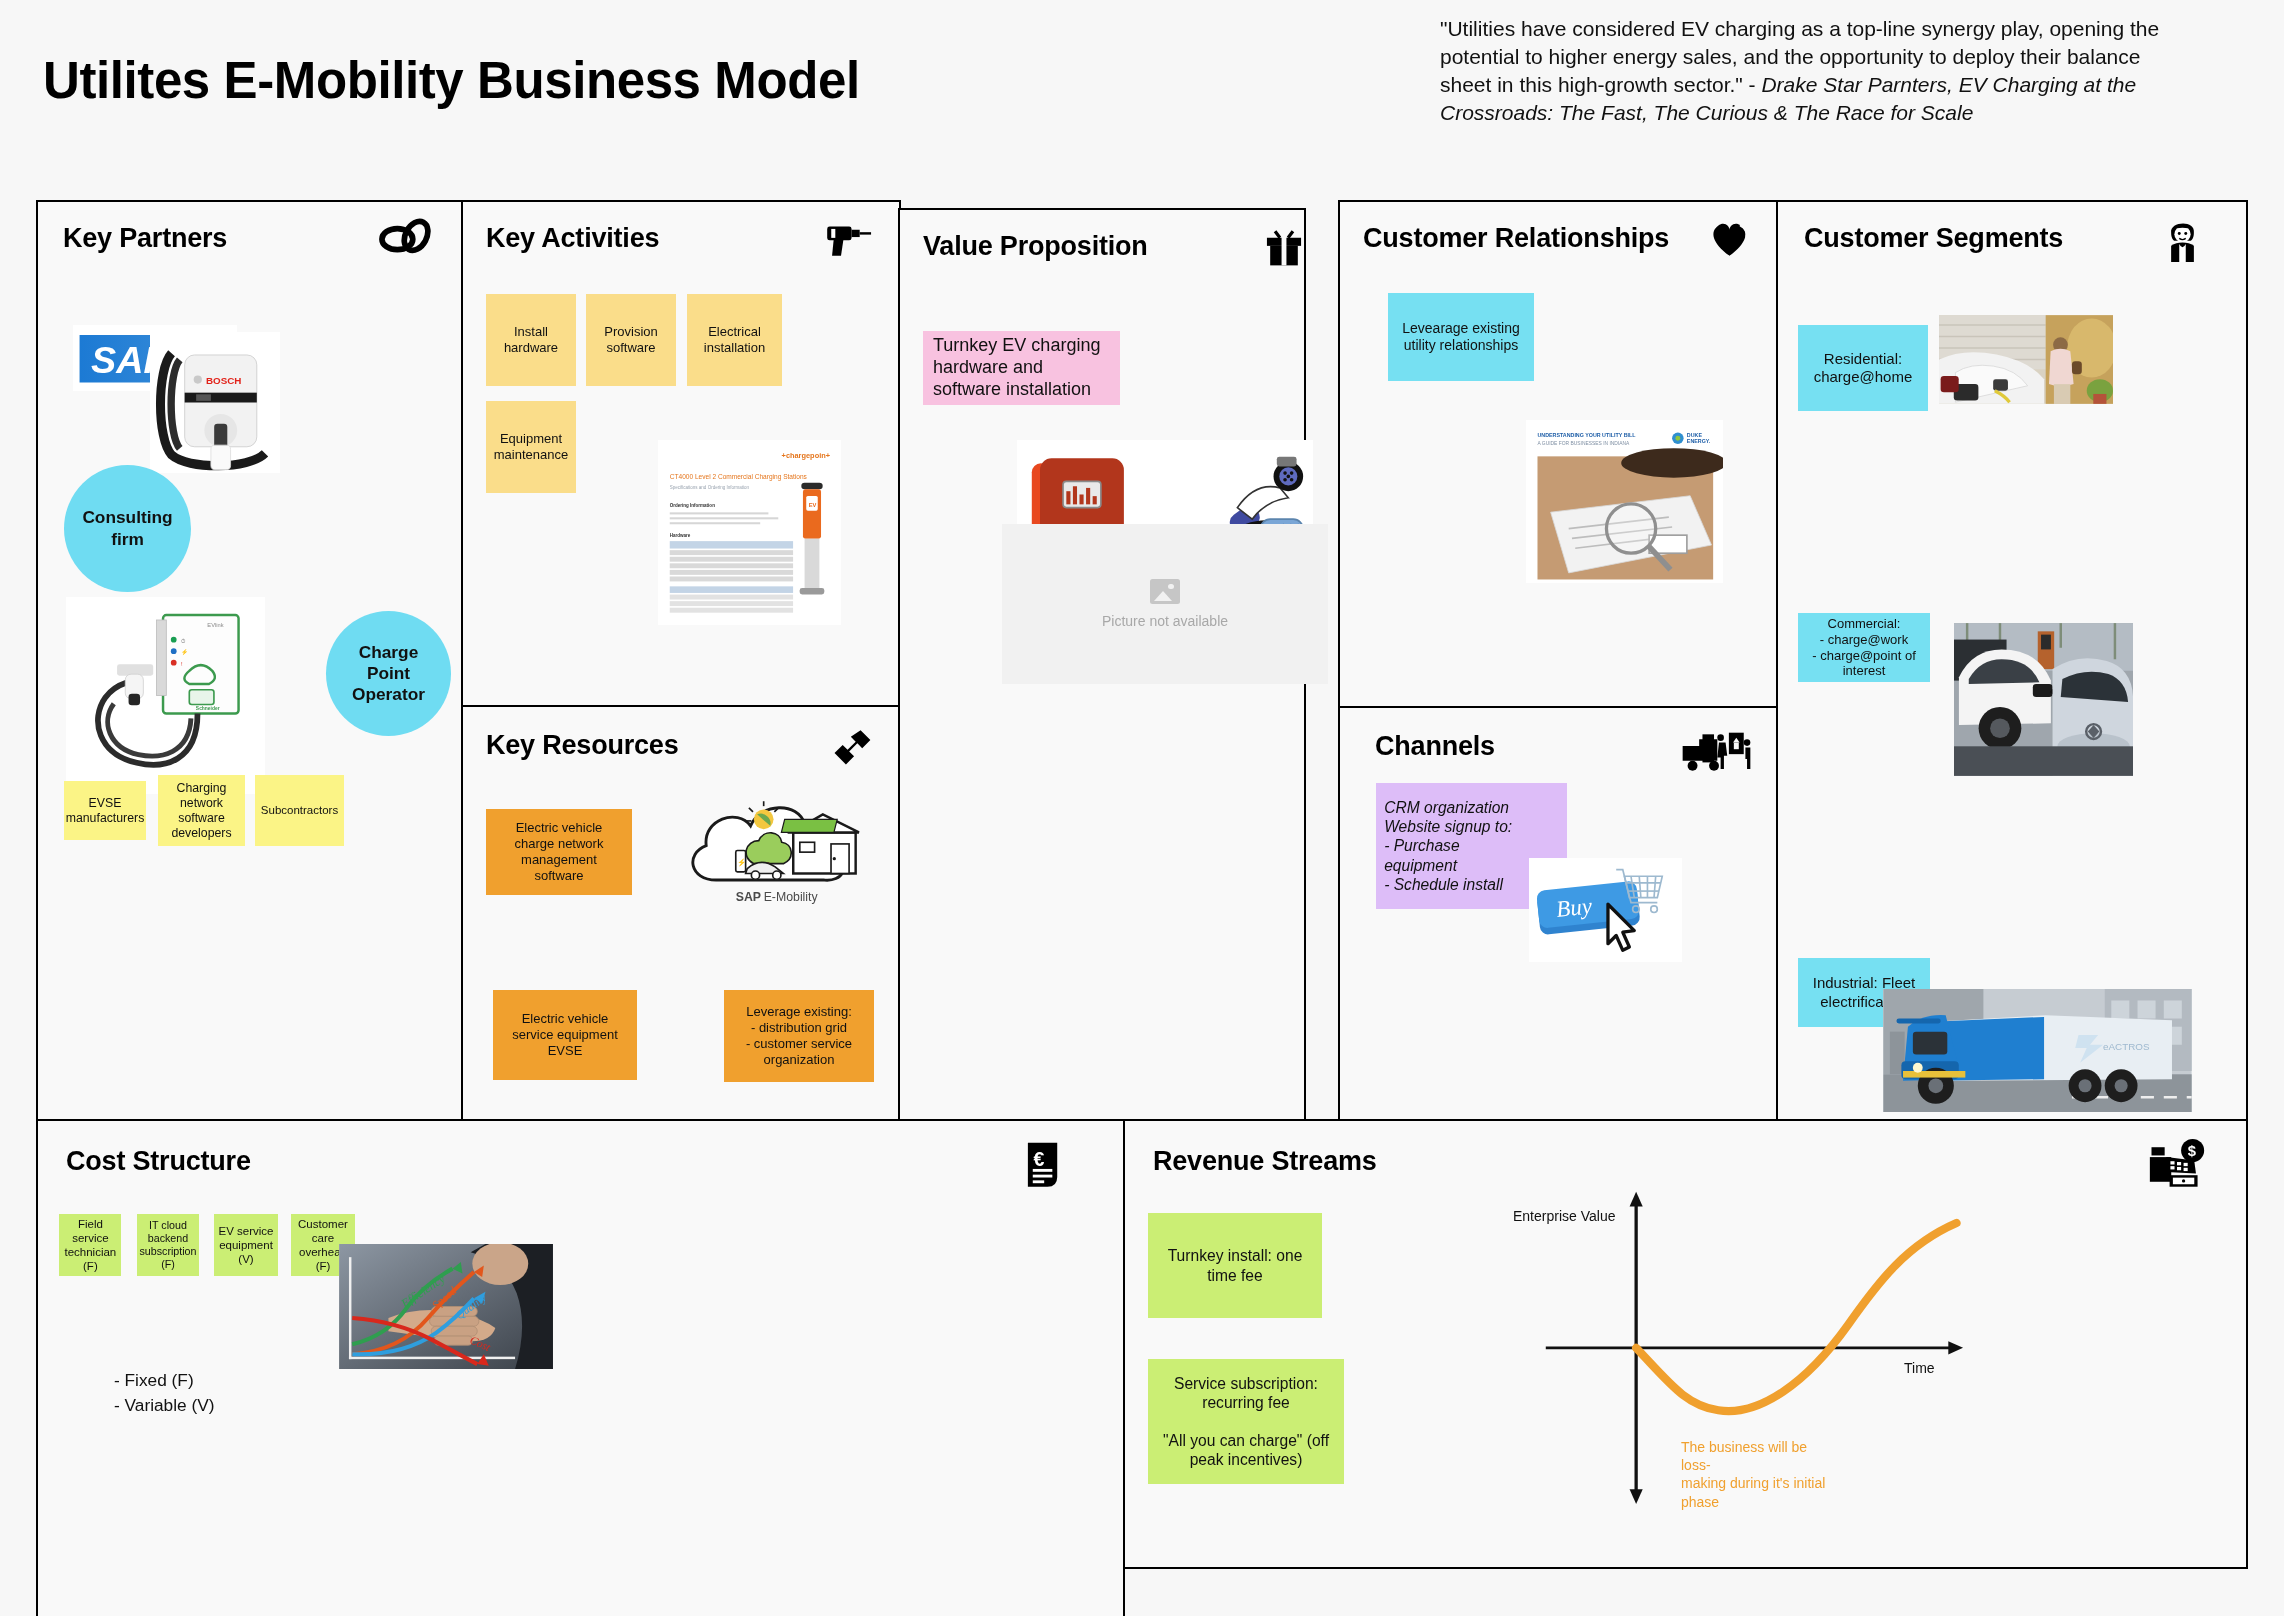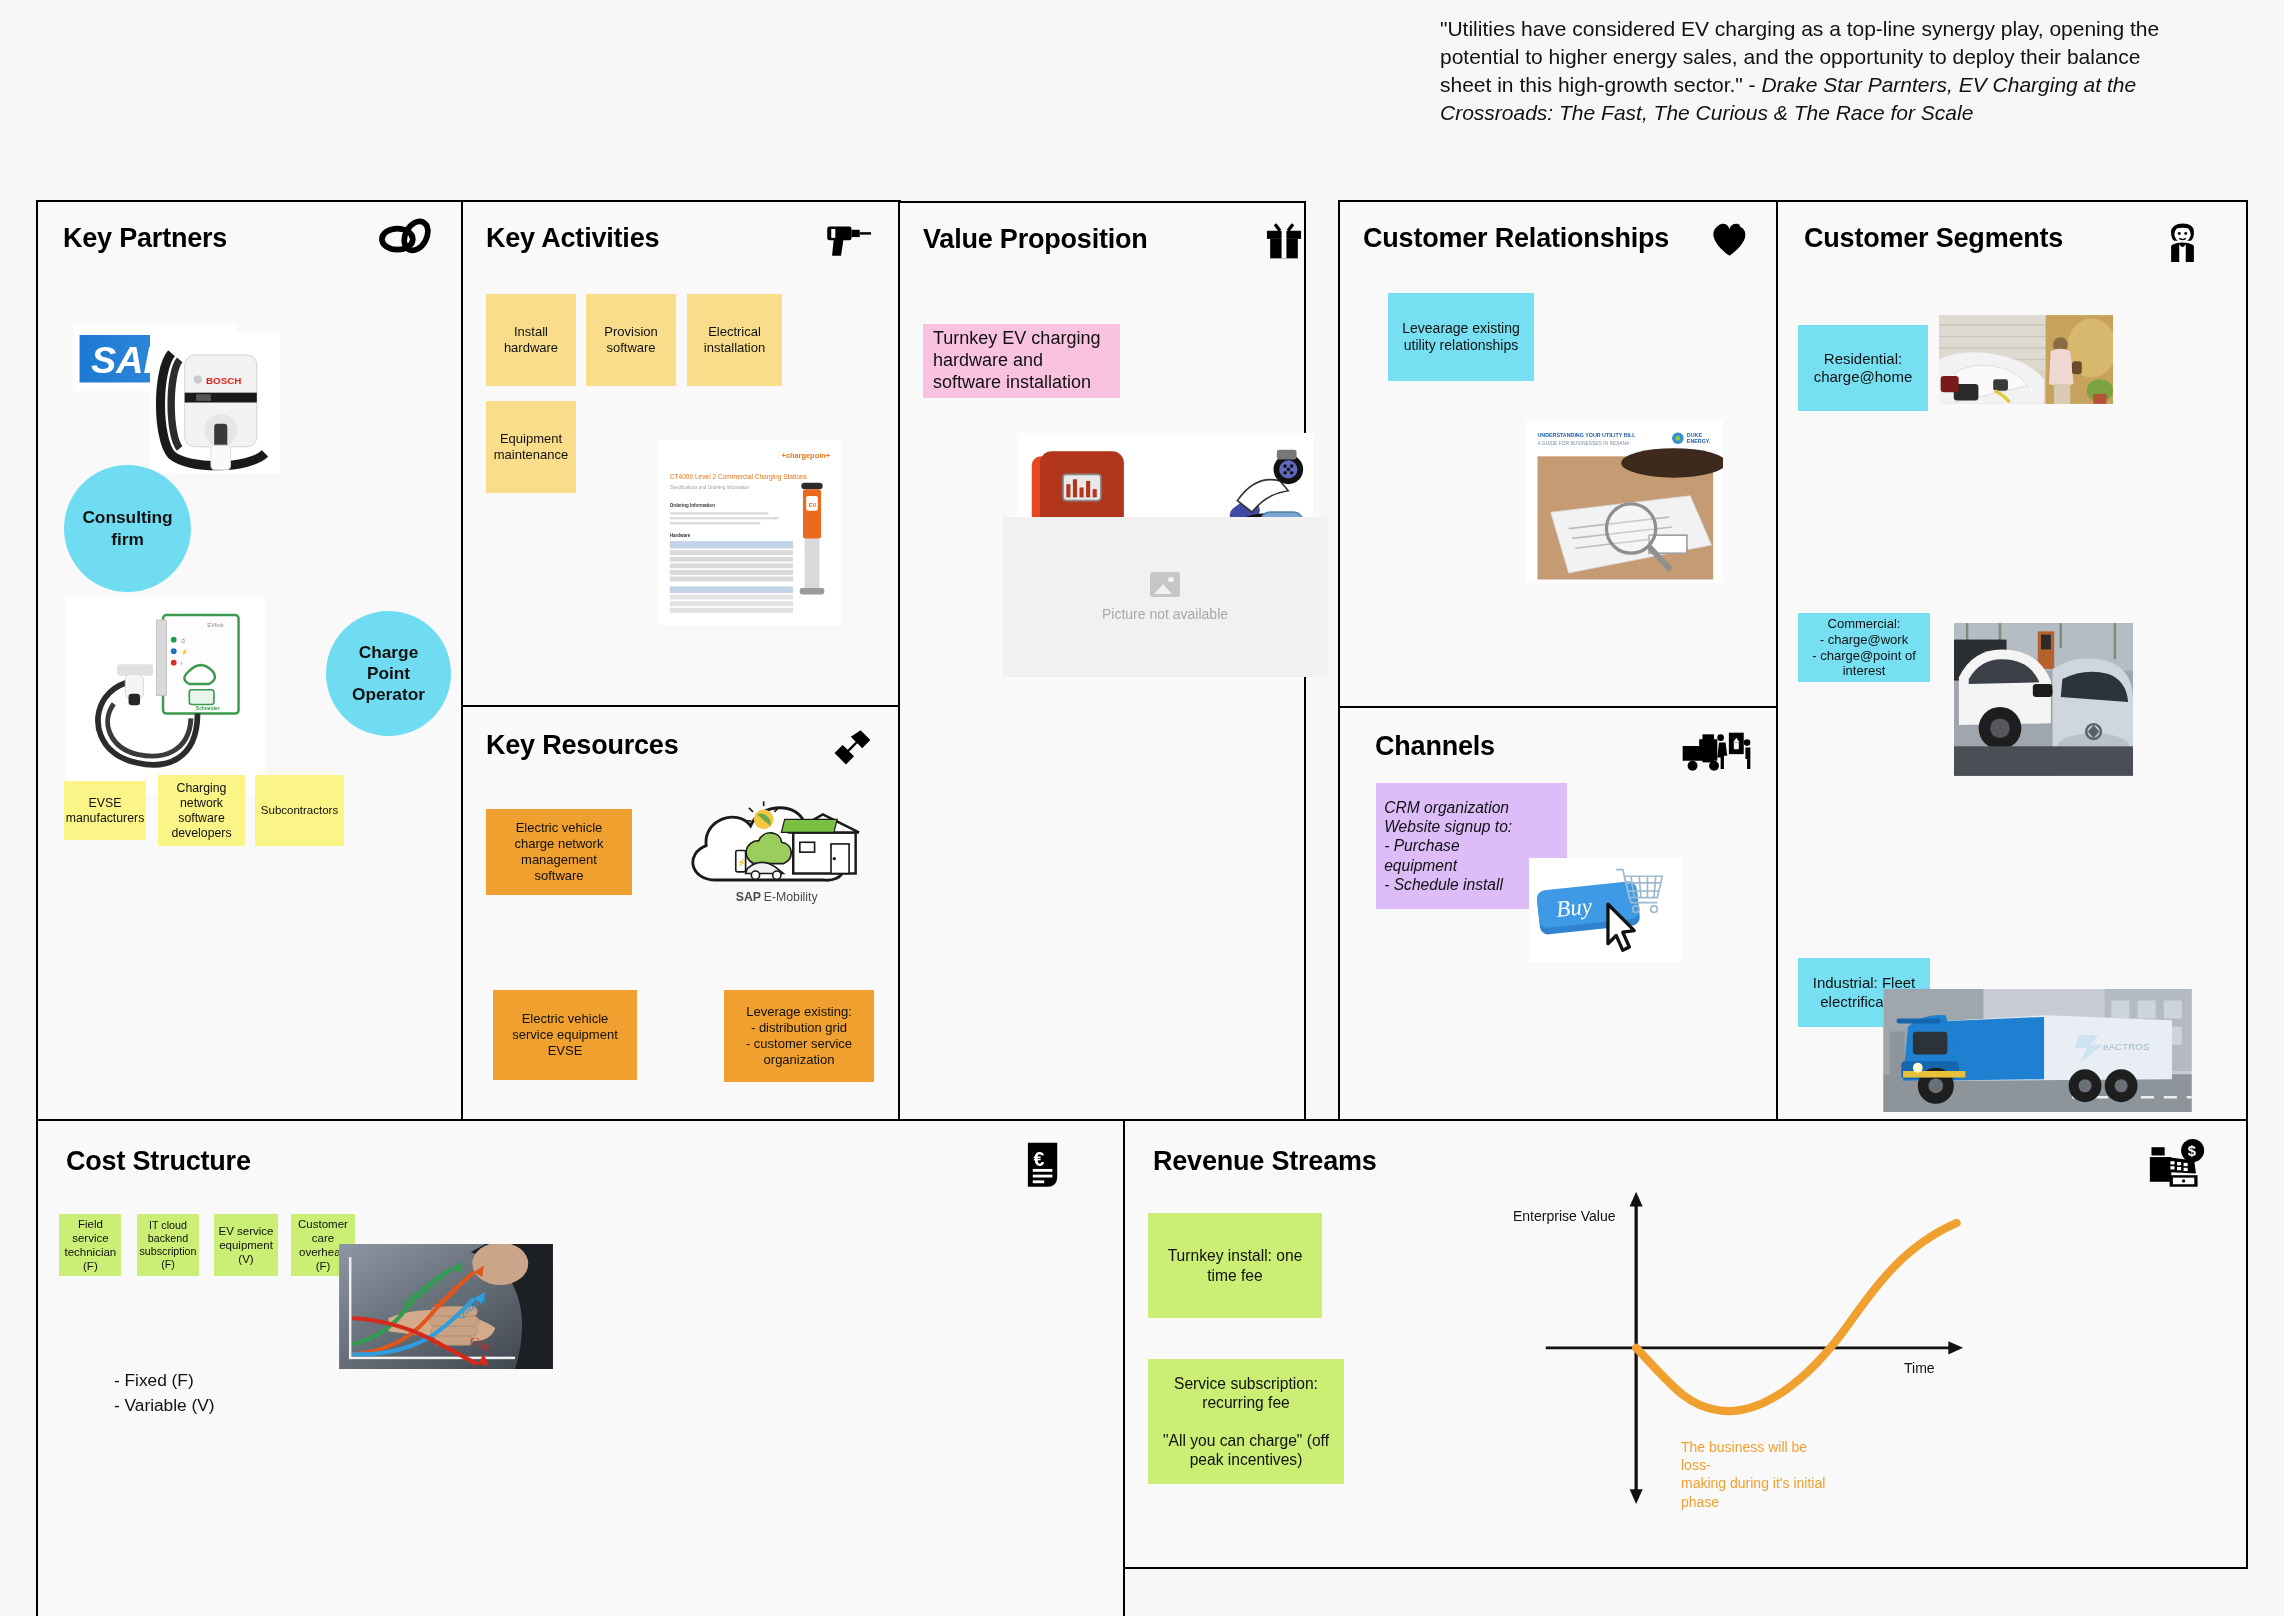--- a/index.html
+++ b/index.html
@@ -80,20 +80,21 @@
   .sap-logo {
     position: absolute; background: #fff;
     display: flex; align-items: center; justify-content: center;
   }
 </style>
 </head>
 <body>
 
 <div class="page">
 
+  <div class="title">Utilites E-Mobility Business Model</div>
   <div class="quote">
     <span>"Utilities have considered EV charging as a top-line synergy play, opening the potential to higher energy sales, and the opportunity to deploy their balance sheet in this high-growth sector." - </span><span class="src">Drake Star Parnters, EV Charging at the Crossroads: The Fast, The Curious &amp; The Race for Scale</span>
   </div>
 
   <div class="canvas">
 
     <div class="cell" style="left:0; top:0; width:428px; height:922px;">
       <div class="sec-title" style="left:25px; top:21.4px;">Key Partners</div>
 
       <svg class="sec-icon" style="left:341px; top:16.4px;" width="53" height="39" viewBox="0 0 64 48">
@@ -267,21 +268,21 @@
 
       <div class="note orange" style="left:30px; top:277px; width:144px; height:90px; font-size:13px;">Electric vehicle
 service equipment
 EVSE</div>
       <div class="note orange" style="left:261px; top:277px; width:150px; height:92px; font-size:13px;">Leverage existing:
 - distribution grid
 - customer service
 organization</div>
     </div>
 
-    <div class="cell" style="left:862px; top:1px; width:408px; height:922px;">
+    <div class="cell" style="left:862px; top:8px; width:408px; height:922px;">
       <div class="sec-title" style="left:23px; top:21.4px;">Value Proposition</div>
       <svg class="sec-icon" style="left:362px; top:18px;" width="44" height="39" viewBox="0 0 54 48">
         <path d="M16 4 L22 12 M38 4 L32 12" stroke="#000" stroke-width="4"></path>
         <rect x="6" y="12" width="42" height="10" fill="#000"></rect>
         <rect x="10" y="22" width="34" height="24" fill="#000"></rect>
         <rect x="24" y="10" width="6" height="36" fill="#f9f9f9"></rect>
       </svg>
 
       <div class="note pink" style="left:23px; top:115px; width:197px; height:74px; font-size:18px; white-space:normal; text-align:left; justify-content:flex-start; padding:8.2px 10px;">Turnkey EV charging hardware and software installation</div>
 

